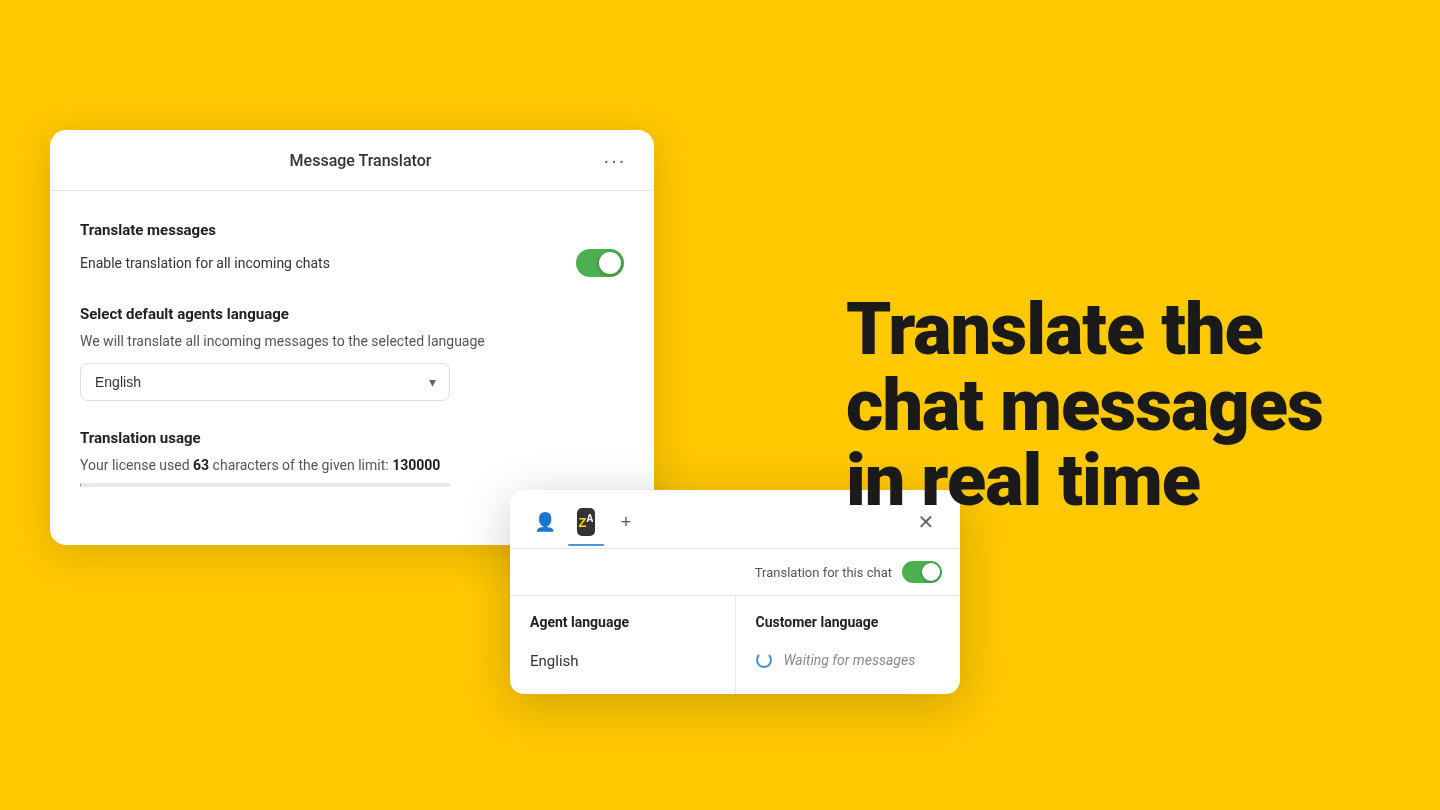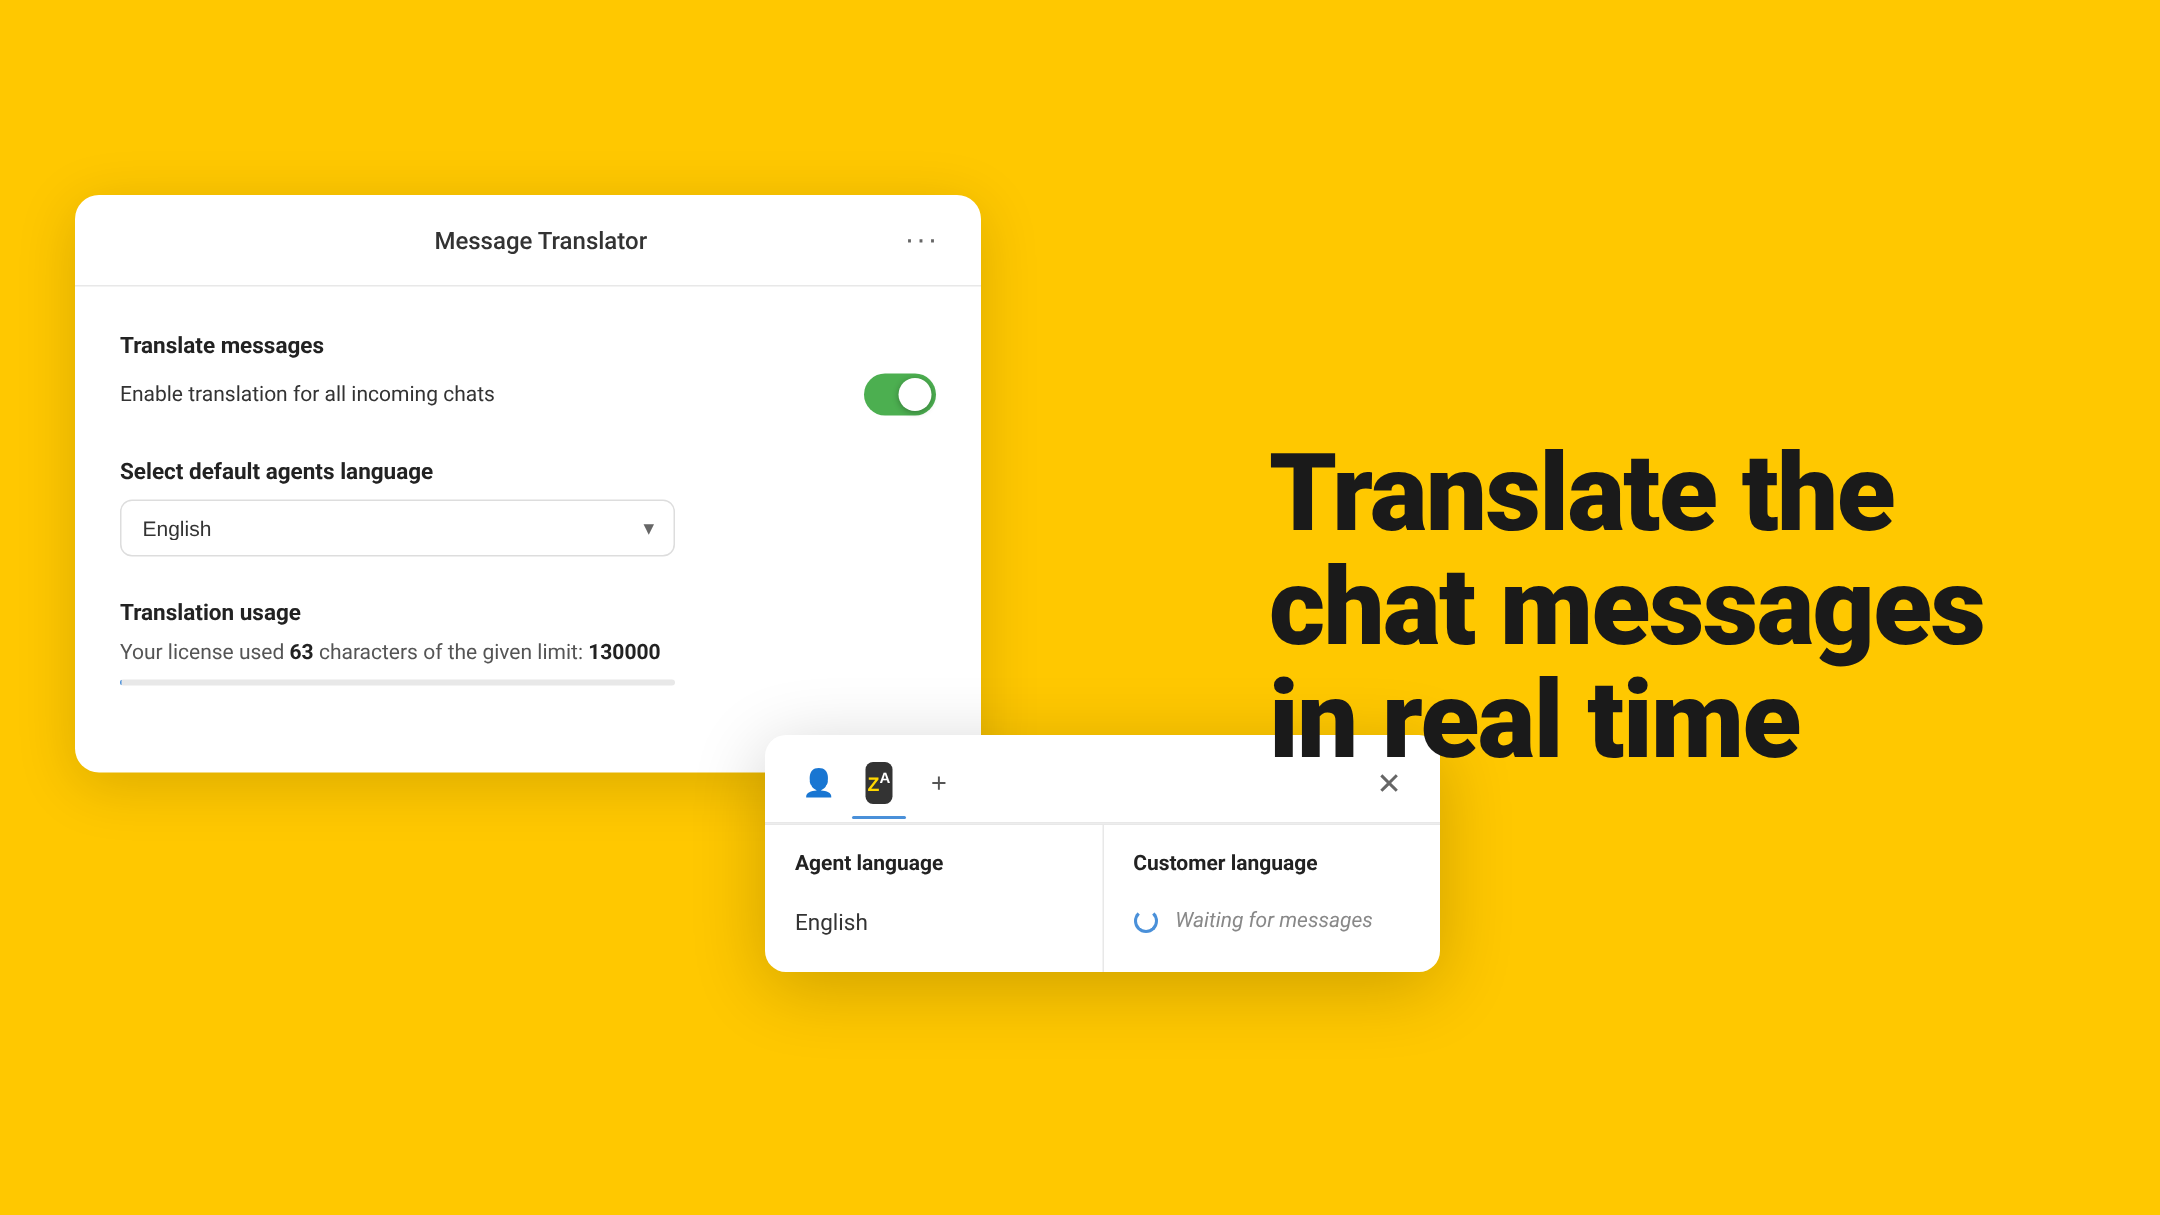--- a/index.html
+++ b/index.html
@@ -415,20 +415,21 @@
         <label class="toggle-switch">
           <input type="checkbox" checked="" style="">
           <span class="toggle-track"></span>
           <span class="toggle-thumb"></span>
         </label>
       </div>
     </div>
 
     <div class="section">
       <div class="section-title">Select default agents language</div>
+      <div class="section-desc">We will translate all incoming messages to the selected language</div>
       <div class="lang-select-wrapper">
         <select class="lang-select">
           <option>English</option>
           <option>Spanish</option>
           <option>French</option>
           <option>German</option>
           <option>Polish</option>
           <option>Portuguese</option>
         </select>
         <span class="select-arrow">▾</span>
@@ -462,20 +463,27 @@
         <span class="active-underline"></span>
       </button>
       <button class="chat-icon-btn">
         <span>+</span>
       </button>
     </div>
     <button class="chat-close-btn">✕</button>
   </div>
   <div class="chat-header-divider"></div>
 
+  <div class="chat-translation-row">
+    <span>Translation for this chat</span>
+    <div class="chat-toggle-small">
+      <span class="chat-toggle-track"></span>
+      <span class="chat-toggle-thumb"></span>
+    </div>
+  </div>
 
   <div class="chat-columns">
     <div class="chat-col">
       <div class="chat-col-title">Agent language</div>
       <div class="chat-col-value">English</div>
     </div>
     <div class="chat-col">
       <div class="chat-col-title">Customer language</div>
       <div class="waiting-row">
         <div class="loading-spinner"></div>

